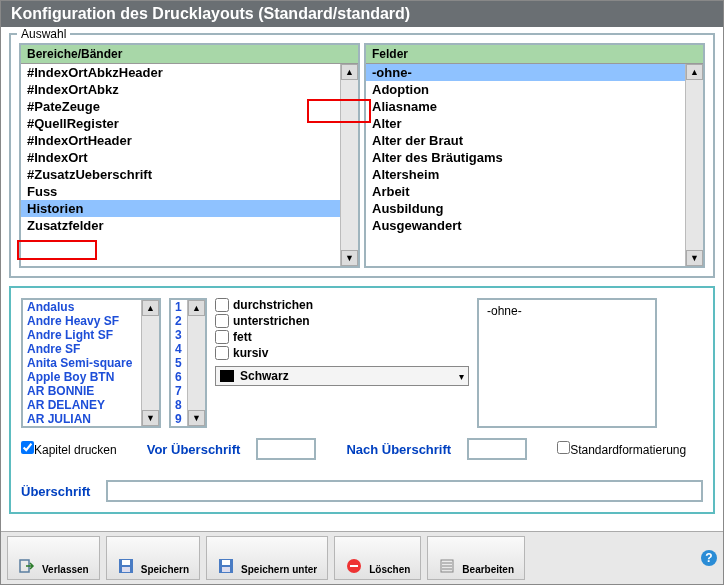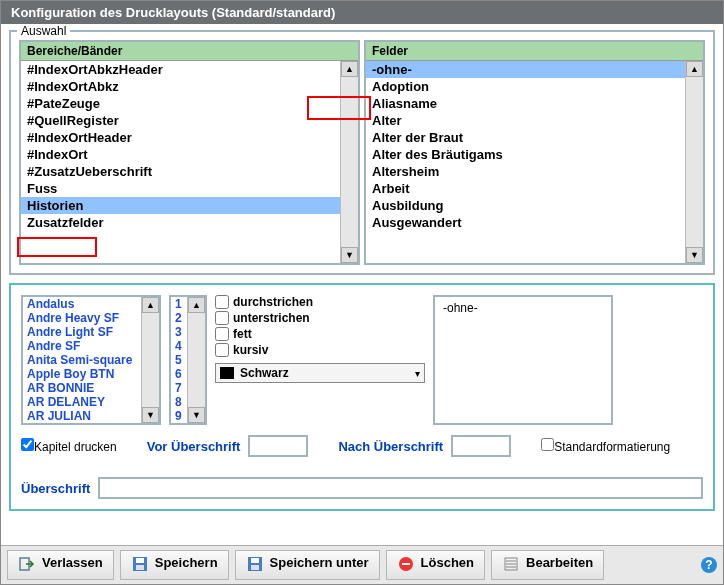--- a/index.html
+++ b/index.html
@@ -1,18 +1,18 @@
 <!DOCTYPE html>
 <html><head>
 <meta charset="utf-8">
 <style>
 * { box-sizing: border-box; margin: 0; padding: 0; }
 body { font-family: Arial, sans-serif; font-size: 12px; background: #fff; }
 .window { width: 724px; height: 585px; display: flex; flex-direction: column; border: 1px solid #888; }
-.titlebar { background: #6a6f73; color: #fff; font-weight: bold; padding: 4px 10px; font-size: 13px; }
+.titlebar { background: #6a6f73; color: #fff; font-weight: bold; padding: 4px 10px; font-size: 16px; }
 .content { flex: 1; background: #fff; padding: 6px 8px; display: flex; flex-direction: column; gap: 8px; position: relative; }
 
 .group { border: 2px solid #9fb4bd; padding: 8px; position: relative; }
 .group-label { position: absolute; top: -8px; left: 6px; background: #fff; padding: 0 4px; font-size: 12px; }
 
 .upper { display: flex; gap: 4px; height: 225px; }
 .listbox { flex: 1; border: 2px solid #9fb4bd; background: #fff; display: flex; flex-direction: column; overflow: hidden; position: relative; }
 .listbox-wrap { display: flex; flex: 1; }
 .listbox-inner { flex: 1; overflow-y: auto; }
 .list-header { background: #a8d7a8; font-weight: bold; padding: 2px 6px; border-bottom: 1px solid #999; }
@@ -27,31 +27,31 @@
 .lower { border: 2px solid #5dbcc0; padding: 10px; display: flex; flex-direction: column; gap: 10px; }
 .lower-top { display: flex; gap: 8px; align-items: flex-start; }
 .fontlist, .sizelist { border: 2px solid #9fb4bd; background: #fff; height: 130px; overflow: hidden; display: flex; }
 .fontlist { width: 140px; }
 .sizelist { width: 38px; }
 .fontlist .col, .sizelist .col { flex: 1; overflow-y: auto; }
 .font-item { color: #1d4ed8; font-weight: bold; padding: 0 4px; font-size: 12px; cursor: pointer; white-space: nowrap; }
 .checks { display: flex; flex-direction: column; gap: 2px; }
 .chk { display: flex; align-items: center; gap: 4px; font-weight: bold; font-size: 12px; }
 .chk input { width: 14px; height: 14px; }
-.colorsel { margin-top: 6px; display: flex; align-items: center; border: 1px solid #888; padding: 2px 4px; width: 210px; background: #f4f4f4; }
+.colorsel { margin-top: 6px; display: flex; align-items: center; border: 1px solid #888; padding: 2px 4px; width: 254px; background: #f4f4f4; }
 .colorsel .sw { width: 14px; height: 12px; background: #000; margin-right: 6px; }
 .colorsel .lab { flex: 1; font-weight: bold; }
 .colorsel .dd { font-size: 10px; }
 .preview { border: 2px solid #9fb4bd; background: #fff; width: 180px; height: 130px; padding: 4px 8px; }
-.labeled { display: flex; align-items: center; gap: 8px; }
+.labeled { display: flex; align-items: center; gap: 16px; }
 .labeled label { color: #0040c0; font-weight: bold; font-size: 13px; }
 .labeled input[type=text] { border: 2px solid #9fb4bd; height: 22px; padding: 0 4px; }
 
 .toolbar { background: #e8e8e8; border-top: 1px solid #aaa; padding: 4px 6px; display: flex; gap: 6px; align-items: center; }
-.tbtn { display: flex; align-items: flex-start; gap: 6px; border: 1px solid #b6b6b6; background: linear-gradient(#fafafa,#e2e2e2); padding: 4px 10px; height: 30px; font-weight: bold; font-size: 13px; cursor: pointer; }
+.tbtn { display: flex; align-items: flex-end; gap: 6px; border: 1px solid #b6b6b6; background: linear-gradient(#fafafa,#e2e2e2); padding: 4px 10px; height: 44px; font-weight: bold; font-size: 10px; cursor: pointer; }
 .tbtn .ic { width: 18px; height: 18px; display: inline-flex; align-items: center; justify-content: center; }
 .help { width: 16px; height: 16px; border-radius: 50%; background: #2a8cd6; color: #fff; display: inline-flex; align-items: center; justify-content: center; margin-left: auto; font-weight: bold; cursor: pointer; }
 
 .rowgap { display: flex; flex-wrap: wrap; align-items: center; gap: 20px 30px; }
 </style>
 </head>
 <body>
 
 <div class="window">
   <div class="titlebar">Konfiguration des Drucklayouts (Standard/standard)</div>

